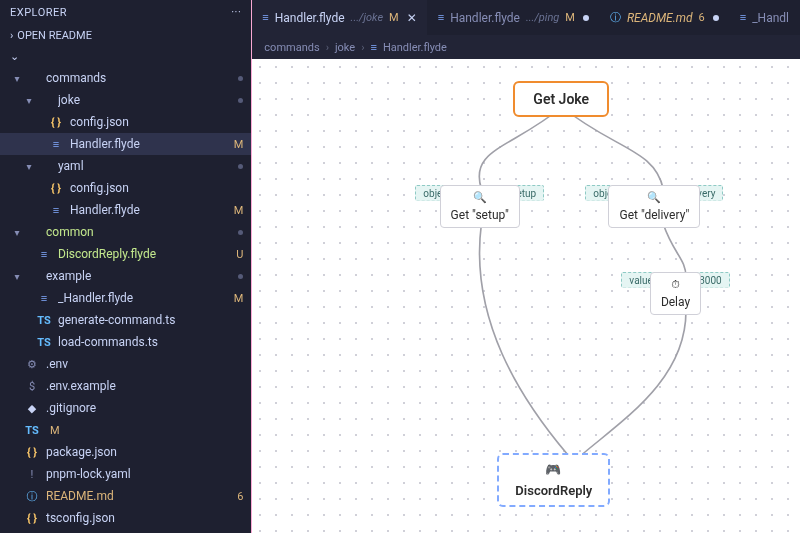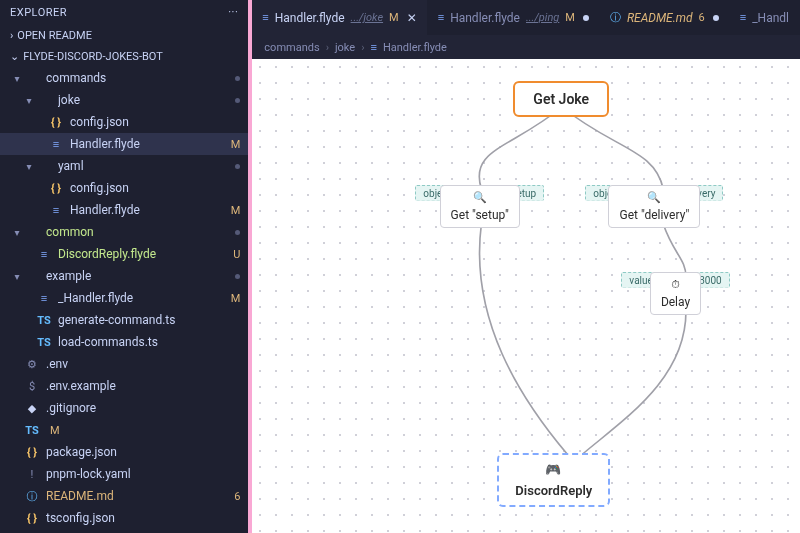--- a/index.html
+++ b/index.html
@@ -1,19 +1,19 @@
 <!DOCTYPE html>
 <html><head>
 <meta charset="utf-8">
 <style>
 * { margin:0; padding:0; box-sizing:border-box; font-family: -apple-system, "Segoe UI", Roboto, sans-serif; }
 body { width:800px; height:533px; display:flex; background:#1e2030; color:#c8d3f5; font-size:12px; overflow:hidden; }
 
 
-.sidebar { width:270px; background:#1e2030; display:flex; flex-direction:column; border-right:4px solid #f9a8d4; }
+.sidebar { width:270px; background:#1e2030; display:flex; flex-direction:column; border-right:1px solid #f9a8d4; }
 .sb-header { display:flex; align-items:center; justify-content:space-between; padding:6px 10px; color:#c8d3f5; font-size:11px; letter-spacing:.5px; }
 .sb-header .dots { color:#c8d3f5; cursor:pointer; }
 .sb-section { padding:4px 10px; font-size:11px; color:#c8d3f5; cursor:pointer; display:flex; align-items:center; gap:4px; }
 .tree { flex:1; overflow:auto; }
 .row { display:flex; align-items:center; height:22px; padding-right:8px; cursor:pointer; color:#c8d3f5; }
 .row.active { background:#2f334d; }
 .row .indent { display:inline-block; }
 .row .chev { width:14px; text-align:center; color:#868db5; font-size:10px; }
 .row .icon { width:16px; margin-right:6px; display:inline-flex; justify-content:center; align-items:center; font-size:11px; }
 .row .label { flex:1; white-space:nowrap; overflow:hidden; text-overflow:ellipsis; }
@@ -34,21 +34,21 @@
 .txt-M { color:#dcb57a; }
 .txt-U { color:#c3e88d; }
 
 
 .editor { flex:1; display:flex; flex-direction:column; background:#fff; }
 .tabs { display:flex; background:#1e2030; height:35px; }
 .tab { display:flex; align-items:center; gap:6px; padding:0 10px; font-size:12px; color:#868db5; border-right:1px solid #1e2030; cursor:pointer; white-space:nowrap; max-width:180px; }
 .tab.active { background:#222436; color:#c8d3f5; }
 .tab .ticon { font-size:11px; }
 .tab .tname { overflow:hidden; text-overflow:ellipsis; }
-.tab .thint { color:#6b7394; font-style:italic; font-size:11px;text-decoration:underline; }
+.tab .thint { color:#6b7394; font-style:italic; font-size:11px; }
 .tab .tm { font-size:11px; }
 .tab .close { font-size:12px; color:#c8d3f5; margin-left:2px; }
 .tab .dot { width:6px; height:6px; border-radius:50%; background:#c8d3f5; margin-left:2px; }
 .readme-tab { color:#dcb57a; font-style:italic; }
 
 
 .crumb { height:24px; background:#222436; display:flex; align-items:center; padding:0 12px; font-size:11px; color:#868db5; gap:6px; }
 .crumb .sep { color:#5b6078; }
 .crumb .ci { color:#82aaff; }
 
@@ -74,21 +74,20 @@
   <div class="sb-header">
     <span>EXPLORER</span>
     <span class="dots">···</span>
   </div>
   <div class="sb-section">
     <span>›</span>
     <span>OPEN README</span>
   </div>
   <div class="sb-section">
     <span>⌄</span>
-    <span>FLYDE-DISCORD-JOKES-BOT</span>
   </div>
   <div class="tree" id="tree">
       <div class="row">
         <span class="indent" style="width:10px"></span>
         <span class="chev">▾</span>
         <span class="icon ic-folder"></span>
         <span class="label ">commands</span>
         <span class="dot"></span>
       </div>
       <div class="row">

